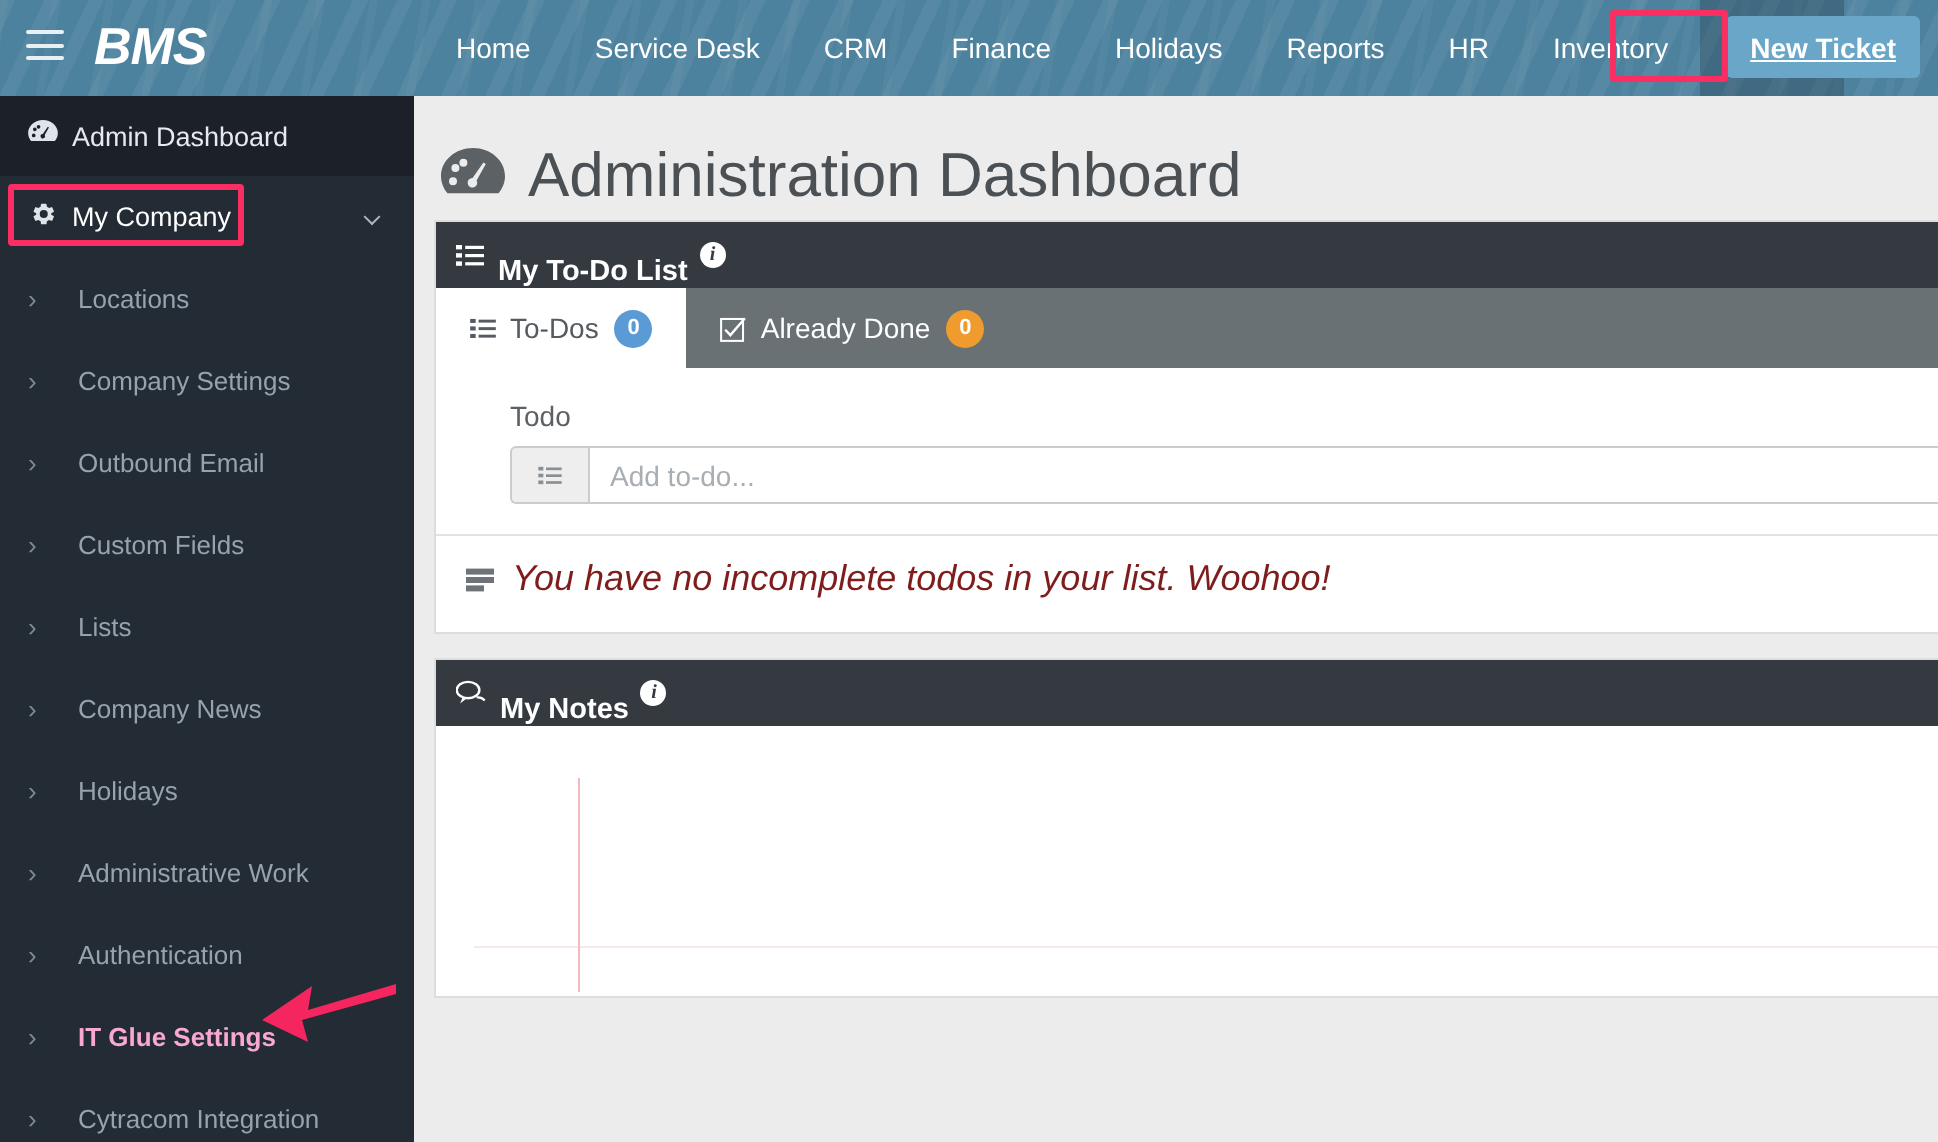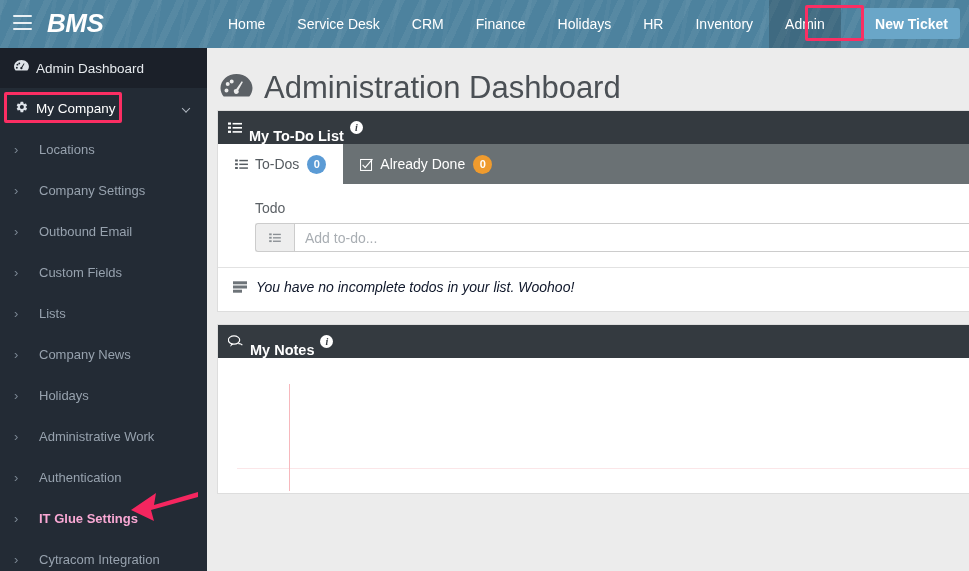--- a/index.html
+++ b/index.html
@@ -53,20 +53,21 @@
     cursor: pointer; white-space: nowrap;
   }
   #mainnav .navitem.active { background: rgba(0,0,0,0.18); }
   #newticket {
     position: absolute; right: 9px; top: 8px;
     height: 31px; padding: 0 12px;
     background: #6aa6c8; border: none; border-radius: 3px;
     color: #ffffff; font-size: 14px; font-weight: bold;
     cursor: pointer;
     font-family: "Liberation Sans", sans-serif;
+    text-decoration: underline;
   }
   
   .hl-box {
     position: absolute;
     border: 3px solid #fb2e63;
     border-radius: 2px;
     pointer-events: none;
     z-index: 40;
   }
   #hl-admin { left: 805px; top: 5px; width: 59px; height: 36px; }
@@ -194,21 +195,21 @@
     font-family: "Liberation Sans", sans-serif;
     outline: none; background: #fff;
   }
   .todo-input::placeholder { color: #a9aeb3; }
   .todo-sep { margin-top: 15px; border-top: 1px solid #e2e2e2; width: 760px; margin-left: -37px; }
   .todo-empty {
     display: flex; align-items: center;
     padding: 11px 0 16px 0; margin-left: -22px;
   }
   .todo-empty .e-ic { color: #6d7378; font-size: 12px; margin-right: 9px; display:flex; }
-  .todo-empty .e-tx { font-size: 14px; color: #0f172a; font-style: italic; }
+  .todo-empty .e-tx { font-size: 18px; color: #7f1d1d; font-style: italic; }
 
   
   .notes-body {
     background: #ffffff; height: 135px;
     position: relative;
     padding: 0;
   }
   .notes-paper {
     position: absolute; left: 19px; top: 26px;
     width: 745px; height: 85px;
@@ -236,20 +237,21 @@
     <i></i>
   </div>
   <div id="brand">BMS</div>
 
   <div id="mainnav">
     <div class="navitem">Home</div>
     <div class="navitem">Service Desk</div>
     <div class="navitem">CRM</div>
     <div class="navitem">Finance</div>
     <div class="navitem">Holidays</div>
+    <div class="navitem">Reports</div>
     <div class="navitem">HR</div>
     <div class="navitem">Inventory</div>
     <div class="navitem active">Admin</div>
   </div>
 
   <button id="newticket">New Ticket</button>
 </div>
 
 <div class="hl-box" id="hl-admin"></div>
 

